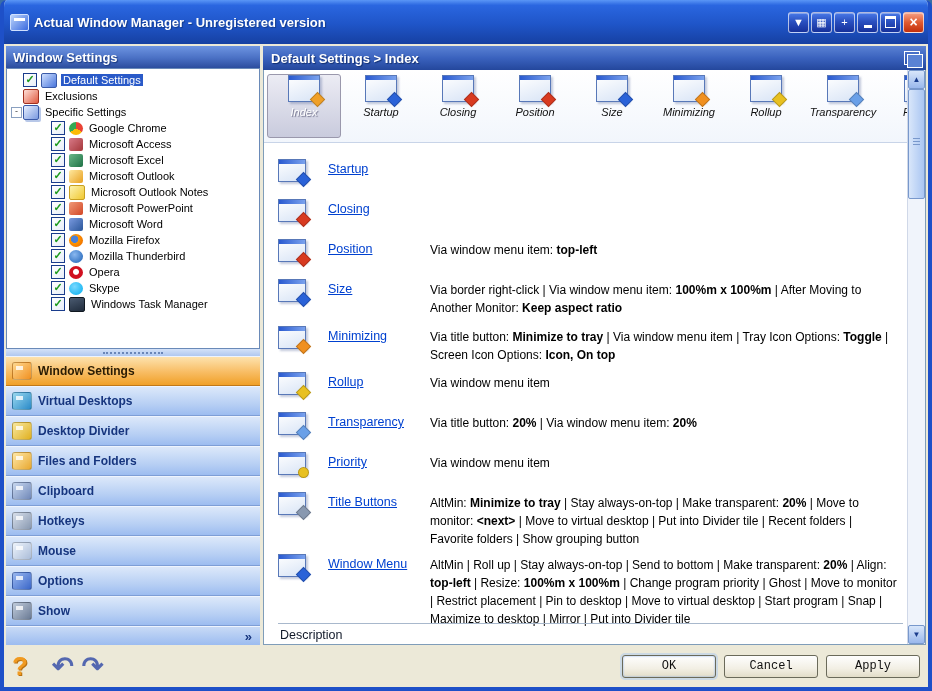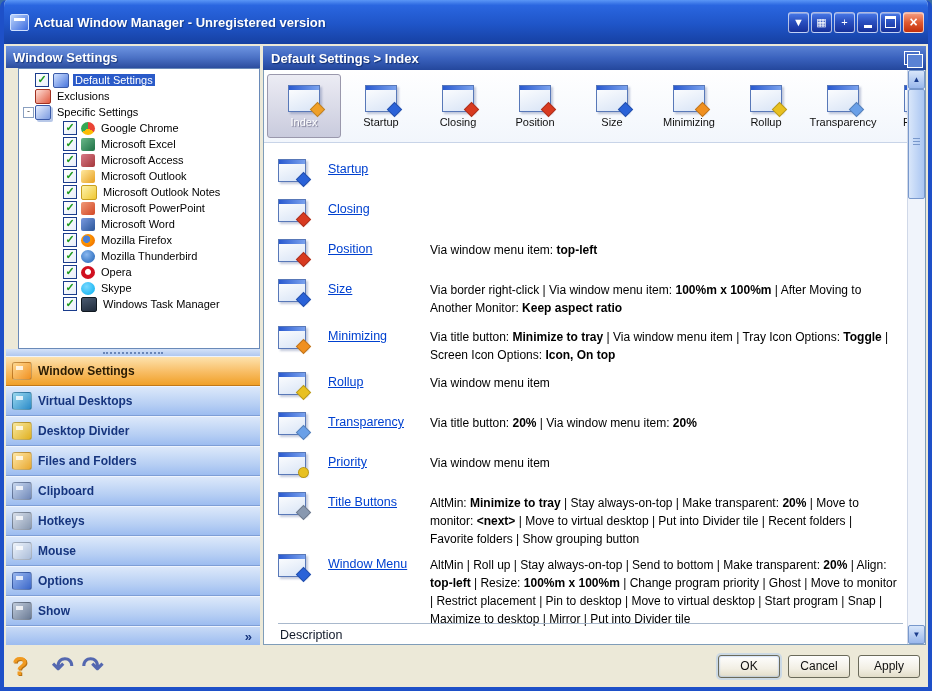--- a/index.html
+++ b/index.html
@@ -21,21 +21,21 @@
   .tbtn.close{background:linear-gradient(180deg,#f4a086,#e05a30 50%,#c22f0c);font-size:14px;font-weight:bold;}
   .glyph-min{display:block;width:8px;height:3px;background:#fff;margin-top:9px;}
   .glyph-restore{display:block;width:9px;height:8px;border:1px solid #fff;border-top:3px solid #fff;background:transparent;}
   
   .main{flex:1;display:flex;min-height:0;padding:2px 2px 0 2px;gap:3px;}
   
   .left{width:254px;flex:0 0 auto;display:flex;flex-direction:column;min-height:0;}
   .left-header{height:22px;flex:0 0 auto;display:flex;align-items:center;padding-left:7px;color:#fff;
     font-size:13px;font-weight:bold;text-shadow:1px 1px 1px #1a3a80;
     background:linear-gradient(180deg,#7fa0e8 0%,#6e95e2 0%,#4a70c4 55%,#2c4d9e 100%);}
-  .tree{flex:1;min-height:0;background:#fff;border:1px solid #6a8ab8;overflow:hidden;padding:3px 0 0 0;font-size:11px;margin-left:12px;}
+  .tree{flex:1;min-height:0;background:#fff;border:1px solid #6a8ab8;overflow:hidden;padding:3px 0 0 0;font-size:11px;}
   .tree-item{display:flex;align-items:center;height:16px;padding-left:16px;position:relative;cursor:default;}
   .tree-item.lvl1{padding-left:44px;}
   .expander{position:absolute;left:4px;top:3px;width:9px;height:9px;border:1px solid #8aa0c0;background:#fff;
     font-size:9px;line-height:7px;text-align:center;color:#444;}
   .cb{width:12px;height:12px;border:1px solid #1a3c8c;background:linear-gradient(135deg,#fff,#e8eef8);
     margin-right:4px;flex:0 0 auto;font-size:11px;line-height:11px;text-align:center;color:#1f9a1f;font-weight:bold;}
   .cb[data-state="checked"]::after{content:"✓";}
   .ti{width:14px;height:13px;margin-right:4px;flex:0 0 auto;border-radius:2px;}
   .tlabel{padding:0 2px;white-space:nowrap;}
   .tree-item.selected .tlabel{background:#2a5ac8;color:#fff;}
@@ -87,22 +87,22 @@
   .right-header{height:24px;flex:0 0 auto;display:flex;align-items:center;padding:0 6px 0 8px;color:#fff;
     font-size:13px;font-weight:bold;text-shadow:1px 1px 1px #122f70;
     background:linear-gradient(180deg,#5a82d4 0%,#3a62be 50%,#24479c 100%);}
   .right-header .spacer{flex:1;}
   .hdr-icon{width:14px;height:12px;border:1px solid #fff;background:transparent;position:relative;}
   .hdr-icon::after{content:"";position:absolute;left:2px;top:2px;right:-4px;bottom:-4px;border:1px solid #fff;background:#5a82d4;}
   .right-body{flex:1;display:flex;min-height:0;border:1px solid #7f9db9;border-top:none;background:#fff;}
   .right-inner{flex:1;display:flex;flex-direction:column;min-width:0;}
   .toolbar{height:64px;flex:0 0 auto;display:flex;gap:3px;padding:4px 3px;overflow:hidden;
     background:linear-gradient(180deg,#ffffff,#f2f6fc);border-bottom:1px solid #c8d4e8;}
-  .tool{width:72px;flex:0 0 auto;display:flex;flex-direction:column;align-items:center;justify-content:center;
-    gap:4px;border:1px solid transparent;border-radius:3px;font-size:11px;color:#101010;cursor:default;}
+  .tool{width:72px;flex:0 0 auto;display:flex;flex-direction:column;align-items:center;
+    gap:4px;border:1px solid transparent;border-radius:3px;font-size:11px;color:#101010;cursor:default;font-style:italic;}
   .tool.active{background:linear-gradient(180deg,#ececf4,#c9cbdd);border:1px solid #9a98ac;color:#fff;
     text-shadow:1px 1px 1px #70708a;}
   
   .wic{position:relative;width:26px;height:21px;background:linear-gradient(160deg,#ffffff,#d8e4f6);
     border:1px solid #5878b8;box-shadow:2px 2px 2px rgba(60,80,140,.3);flex:0 0 auto;}
   .wic::before{content:"";position:absolute;left:0;top:0;right:0;height:4px;
     background:linear-gradient(90deg,#2a5ad0,#7aa2ee);}
   .wic .acc{position:absolute;right:-4px;bottom:-4px;width:9px;height:9px;transform:rotate(45deg);
     border:1px solid #00000033;}
   .wic.lg{width:30px;height:25px;}
@@ -124,21 +124,21 @@
   .sb-thumb{position:absolute;left:0;right:0;top:0;height:108px;border:1px solid #7898cc;border-radius:2px;
     background:linear-gradient(90deg,#d8e6fa,#aac6f2);}
   .sb-thumb::after{content:"";position:absolute;left:4px;right:4px;top:48px;height:8px;
     background:repeating-linear-gradient(180deg,#7898cc 0 1px,transparent 1px 3px);}
   
   .footer{height:42px;flex:0 0 auto;display:flex;align-items:center;padding:0 8px;gap:8px;background:#ece9d8;}
   .f-icon{font-size:24px;line-height:1;cursor:default;}
   .help-q{color:#f09a20;font-weight:bold;font-size:26px;text-shadow:1px 1px 0 #b87010;margin-right:16px;}
   .swoosh{color:#5468b0;font-size:26px;font-weight:bold;}
   .footer .spacer{flex:1;}
-  .btn{width:62px;height:23px;font-size:12px;font-family:Liberation Sans, sans-serif;color:#101010;
+  .btn{width:94px;height:23px;font-size:12px;font-family:Liberation Mono, monospace;color:#101010;
     border:1px solid #6a6a5a;border-radius:3px;cursor:default;
     background:linear-gradient(180deg,#fefefe,#f2efe4 60%,#e2ddc8);}
   .btn.primary{box-shadow:0 0 0 2px #9cc0f866, inset 0 0 2px #7aa8f0;}
 </style>
 </head>
 <body>
 
 <div class="window">
 
   <div class="titlebar">
@@ -178,27 +178,27 @@
           <span class="ti ic-spec"></span>
           <span class="tlabel">Specific Settings</span>
         </div>
         <div class="tree-item lvl1">
           <span class="cb" data-state="checked"></span>
           <span class="ti ic-chrome"></span>
           <span class="tlabel">Google Chrome</span>
         </div>
         <div class="tree-item lvl1">
           <span class="cb" data-state="checked"></span>
+          <span class="ti ic-access"></span>
+          <span class="tlabel">Microsoft Access</span>
+        </div>
+        <div class="tree-item lvl1">
+          <span class="cb" data-state="checked"></span>
           <span class="ti ic-excel"></span>
           <span class="tlabel">Microsoft Excel</span>
-        </div>
-        <div class="tree-item lvl1">
-          <span class="cb" data-state="checked"></span>
-          <span class="ti ic-access"></span>
-          <span class="tlabel">Microsoft Access</span>
         </div>
         <div class="tree-item lvl1">
           <span class="cb" data-state="checked"></span>
           <span class="ti ic-outlook"></span>
           <span class="tlabel">Microsoft Outlook</span>
         </div>
         <div class="tree-item lvl1">
           <span class="cb" data-state="checked"></span>
           <span class="ti ic-onotes"></span>
           <span class="tlabel">Microsoft Outlook Notes</span>

